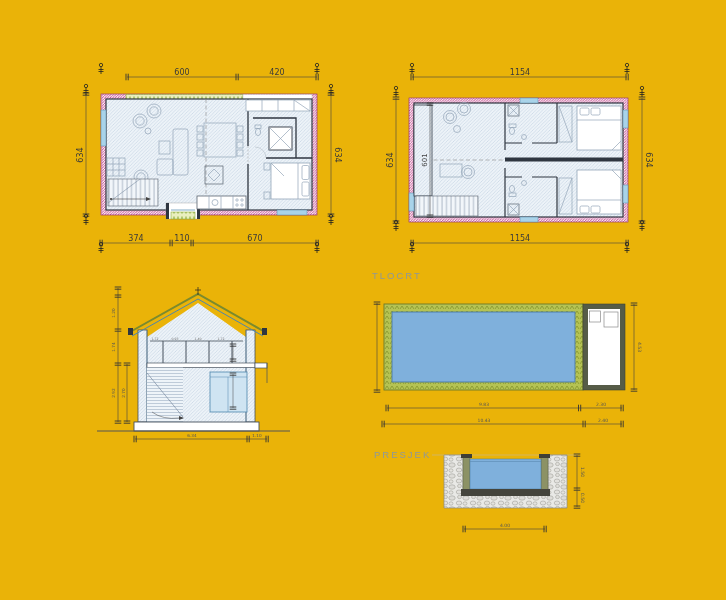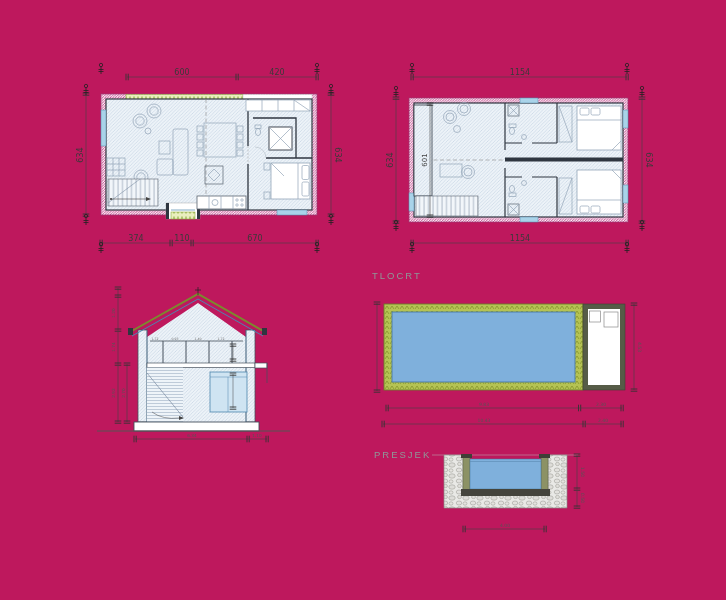--- a/index.html
+++ b/index.html
@@ -1,16 +1,16 @@
 <!DOCTYPE html>
 <html><head>
 <meta charset="utf-8">
 <style>
   html,body{margin:0;padding:0;background:#ffffff;}
-  .stage{position:relative;width:726px;height:600px;background:#be185d;overflow:hidden;}
+  .stage{position:relative;width:726px;height:600px;background:#eab308;overflow:hidden;}
   svg{display:block;}
   text{font-family:"DejaVu Sans",sans-serif;fill:#3a3a3a;text-anchor:middle;}
   .dp{font-size:8px;}
   .din{font-size:7px;fill:#444;}
   .ds{font-size:4.2px;fill:#555;}
   .dt{font-size:3.2px;fill:#777;}
   .dm{font-size:4.5px;fill:#555;}
   .ttl{font-family:"Liberation Sans",sans-serif;font-size:9.5px;fill:#8f9898;letter-spacing:2px;text-anchor:start;}
 </style>
 </head>

